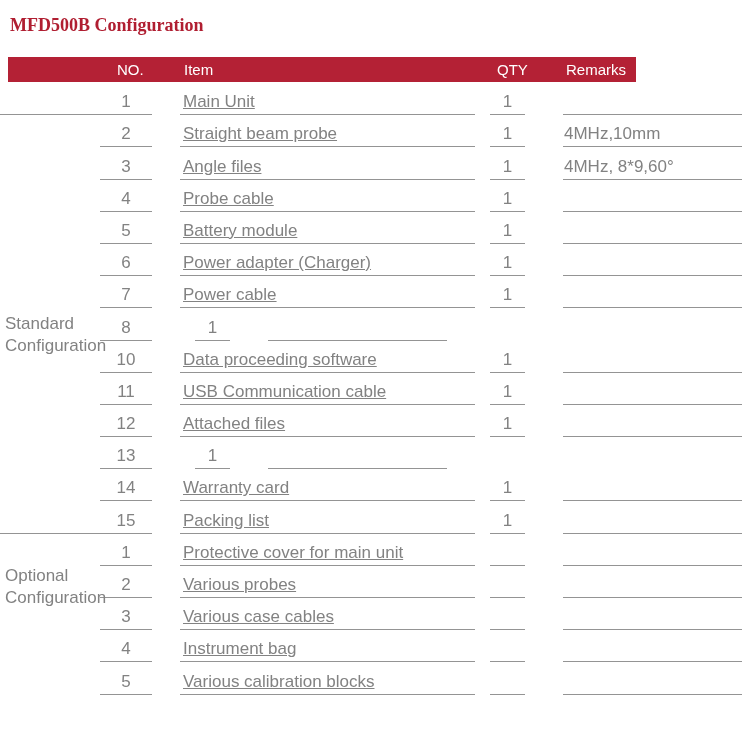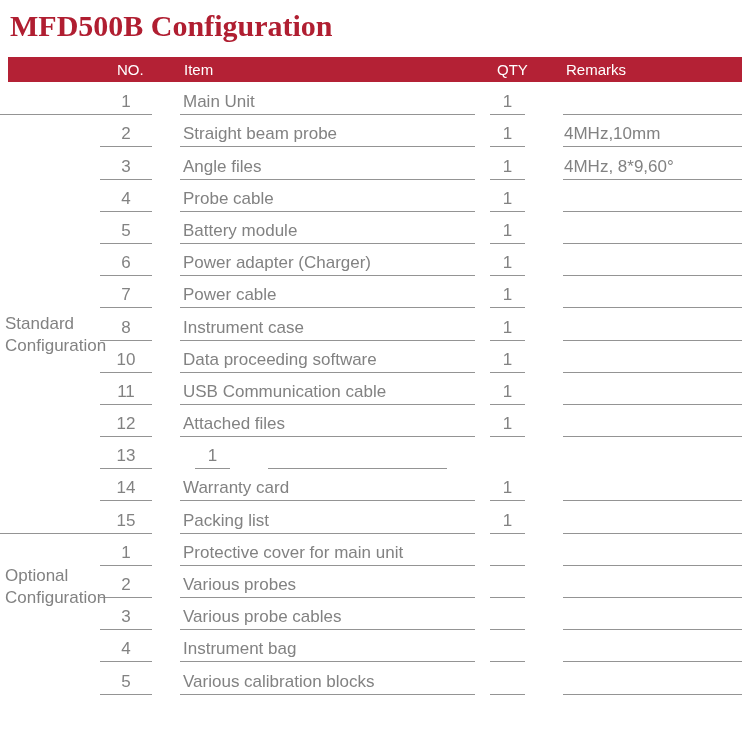--- a/index.html
+++ b/index.html
@@ -5,43 +5,43 @@
   html,body{margin:0;padding:0;}
   body{
     width:750px;height:731px;position:relative;overflow:hidden;
     background:#ffffff;
     font-family:"Liberation Sans", sans-serif;
     --accent:#b42135;--title:#b01e31;--text:#828282;--line:#949494;
   }
   .title{
     position:absolute;left:10px;top:12px;
     font-family:"Liberation Serif", serif;
-    font-weight:bold;font-size:30px;line-height:27px;
+    font-weight:bold;font-size:18px;line-height:27px;
     color:var(--title);white-space:nowrap;
   }
   .thead{
-    position:absolute;left:8px;top:57px;width:734px;height:25px;
+    position:absolute;left:8px;top:57px;width:628px;height:25px;
     background:var(--accent);color:#ffffff;font-size:15px;
   }
   .h{position:absolute;top:0;line-height:25px;white-space:nowrap;}
   .h-no{left:109px;}
   .h-item{left:176px;}
   .h-qty{left:489px;}
   .h-remarks{left:558px;}
   .tbody{position:absolute;left:0;top:83px;width:742px;}
   .row{display:flex;height:32.2px;}
   .row > div{
     box-sizing:border-box;display:flex;align-items:flex-end;
     padding-bottom:3px;font-size:17px;color:var(--text);
     line-height:19px;white-space:nowrap;overflow:visible;
   }
   .c-label{width:100px;}
   .c-no{width:52px;border-bottom:1px solid var(--line);justify-content:center;}
   .g1{width:28px;}
-  .c-item{width:295px;border-bottom:1px solid var(--line);padding-left:3px;}
+  .c-item{width:295px;border-bottom:1px solid var(--line);padding-left:3px;text-decoration:underline;}
   .g2{width:15px;}
   .c-qty{width:35px;border-bottom:1px solid var(--line);justify-content:center;}
   .g3{width:38px;}
   .c-remarks{width:179px;border-bottom:1px solid var(--line);padding-left:1px;}
   .row.label-div .c-label{border-bottom:1px solid var(--line);}
   .sec-label{
     position:absolute;left:5px;width:106px;
     font-size:17px;line-height:21.5px;color:var(--text);
   }
   .sec-label-0{top:230px;}
@@ -129,21 +129,20 @@
       <div class="c-item">Power cable</div>
       <div class="g2"></div>
       <div class="c-qty">1</div>
       <div class="g3"></div>
       <div class="c-remarks"></div>
     </div>
     <div class="row">
       <div class="c-label"></div>
       <div class="c-no">8</div>
       <div class="g1"></div>
-      <div class="c-item">Instrument case</div>
       <div class="g2"></div>
       <div class="c-qty">1</div>
       <div class="g3"></div>
       <div class="c-remarks"></div>
     </div>
     <div class="row">
       <div class="c-label"></div>
       <div class="c-no">10</div>
       <div class="g1"></div>
       <div class="c-item">Data proceeding software</div>
@@ -218,21 +217,21 @@
       <div class="c-item">Various probes</div>
       <div class="g2"></div>
       <div class="c-qty"></div>
       <div class="g3"></div>
       <div class="c-remarks"></div>
     </div>
     <div class="row">
       <div class="c-label"></div>
       <div class="c-no">3</div>
       <div class="g1"></div>
-      <div class="c-item">Various probe cables</div>
+      <div class="c-item">Various case cables</div>
       <div class="g2"></div>
       <div class="c-qty"></div>
       <div class="g3"></div>
       <div class="c-remarks"></div>
     </div>
     <div class="row">
       <div class="c-label"></div>
       <div class="c-no">4</div>
       <div class="g1"></div>
       <div class="c-item">Instrument bag</div>

